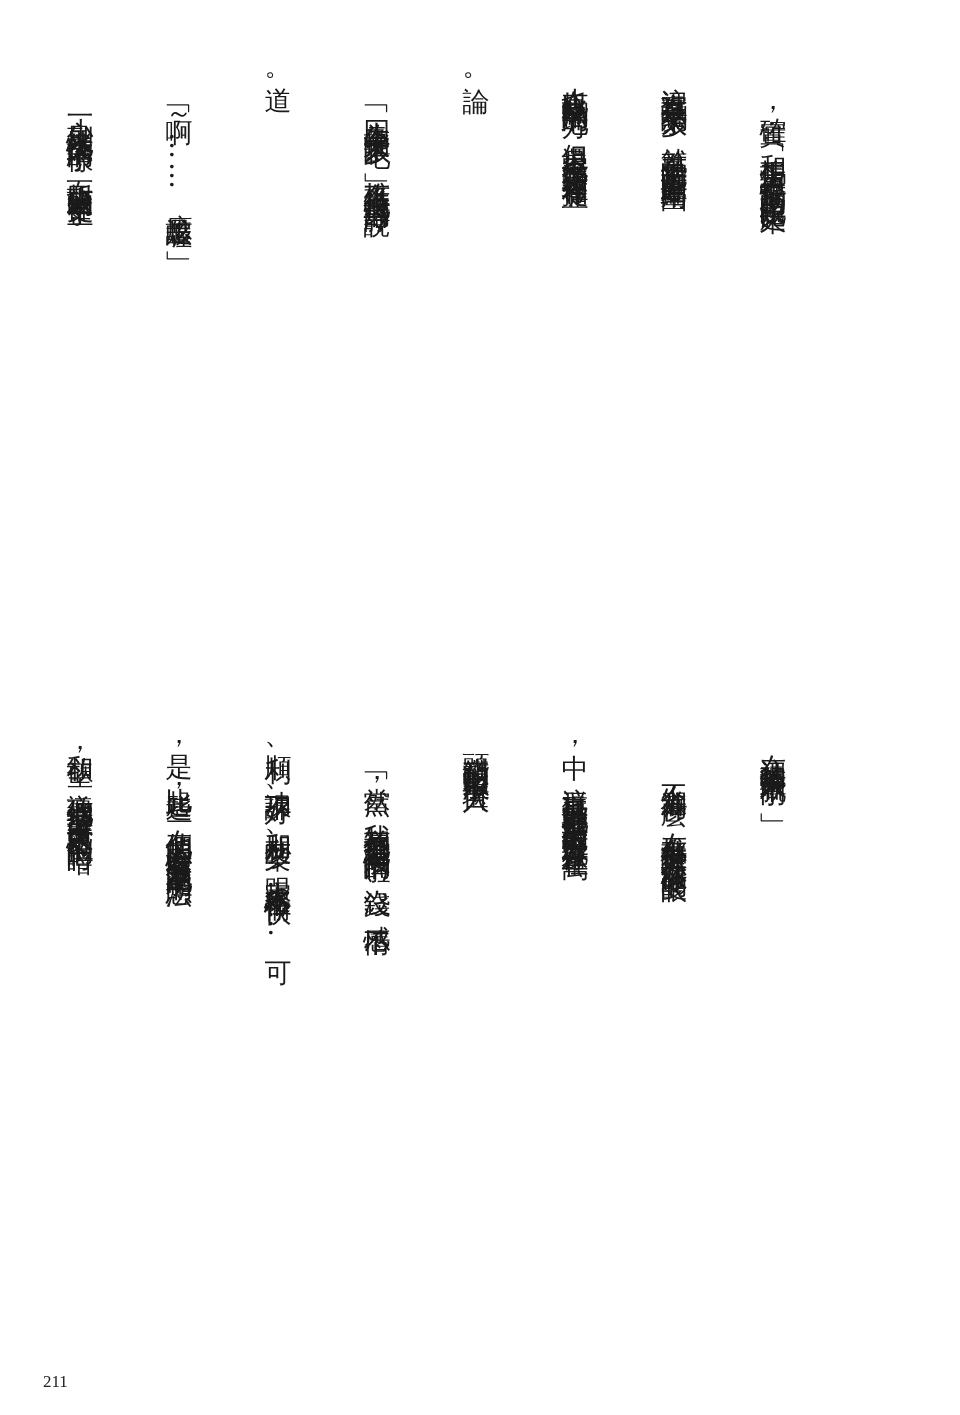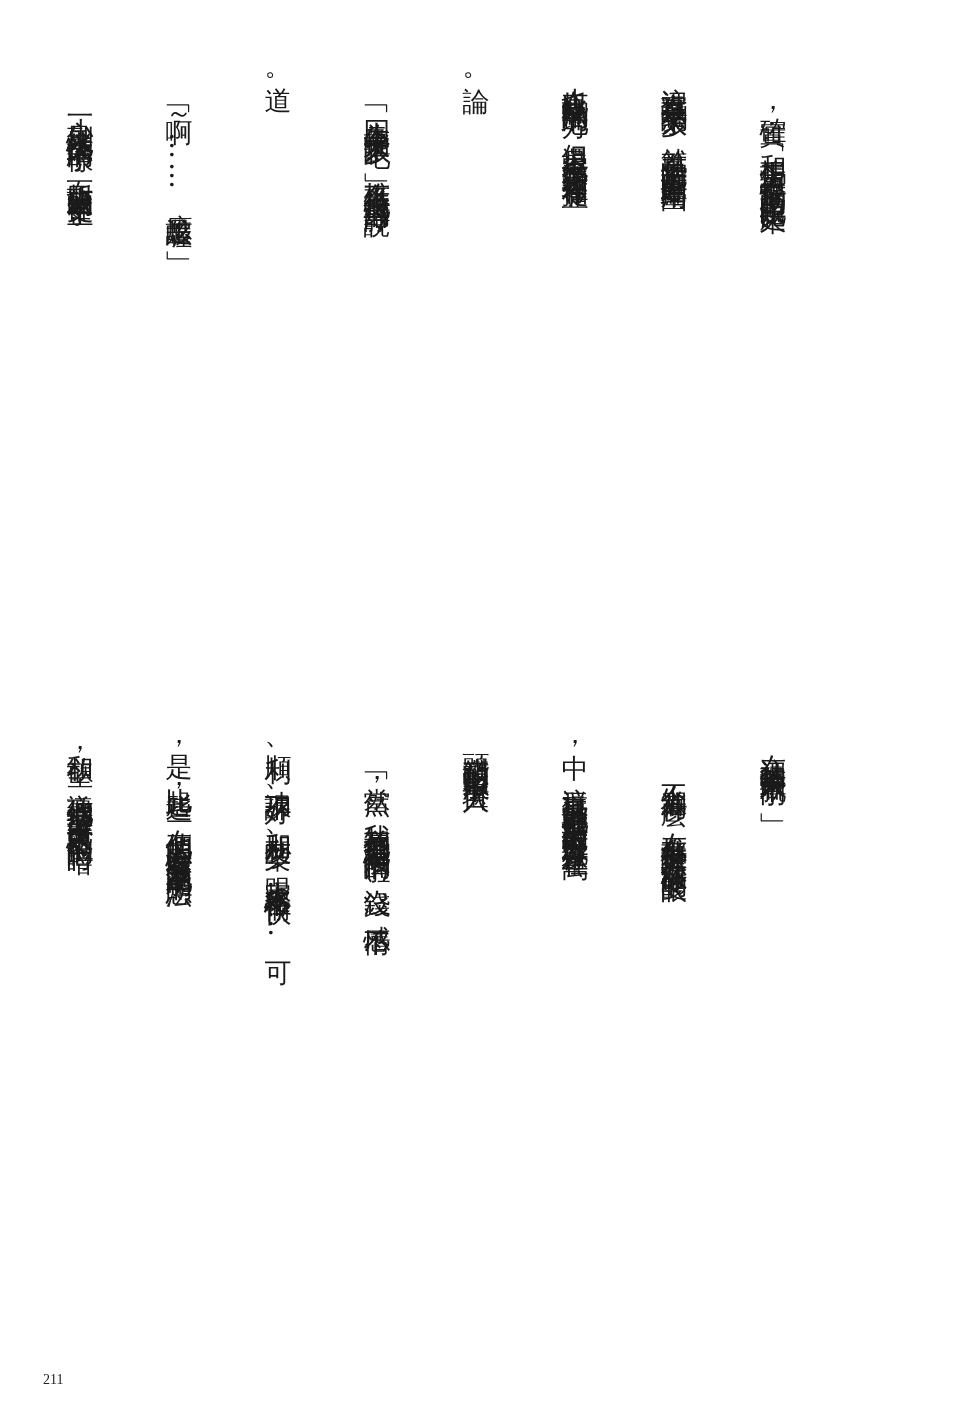--- a/index.html
+++ b/index.html
@@ -15,21 +15,21 @@
     letter-spacing: 3px;
     color: #1a1a1a;
     white-space: pre;
   }
   .block.top { right: 104px; top: 66px; height: 610px; }
   .block.bottom { right: 104px; top: 733px; height: 610px; }
   .col { display: block; }
   .folio {
     position: absolute; left: 43px; top: 1372px;
     font-family: "Liberation Serif", "DejaVu Serif", serif;
-    font-size: 14px; color: #222;
+    font-size: 17px; color: #222;
   }
 </style>
 </head>
 <body>
 
 <div class="page">
 
   <div class="block top">
     <span class="col">　確實，和「搗蛋三人組」最常活動的上院鎮比起來，</span>
     <span class="col">這裡實在是熱鬧太多了。就算在上院附近的鷹之車站周圍</span>

